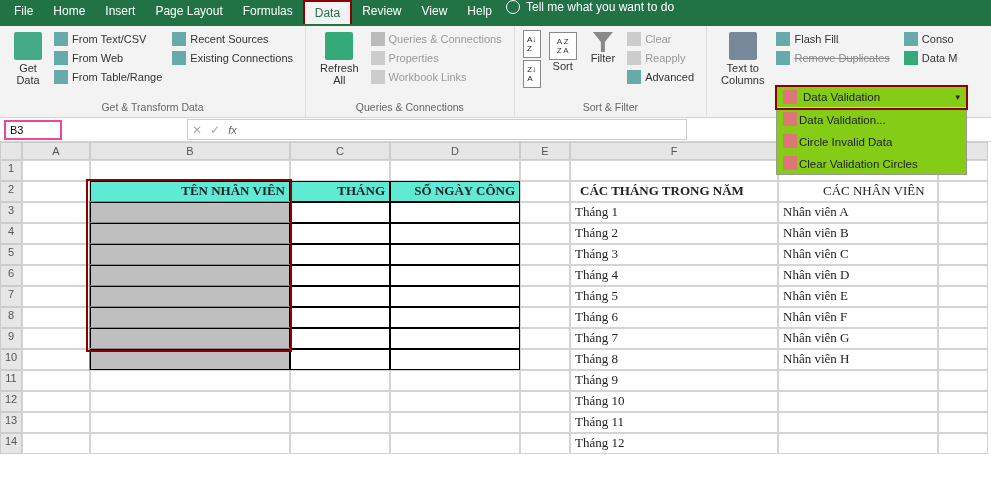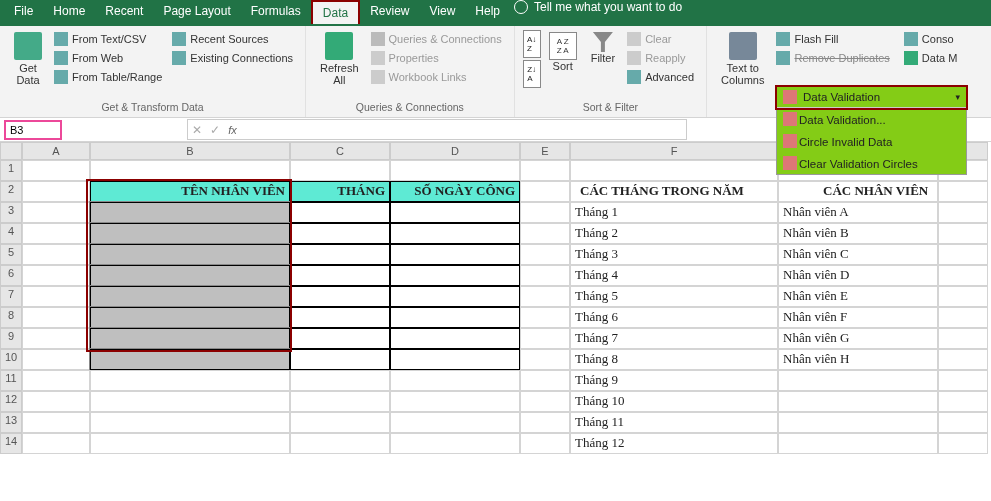--- a/index.html
+++ b/index.html
@@ -39,21 +39,21 @@
 .bord{border:1px solid #000}
 .redbox{position:absolute;border:2px solid #8b0000;pointer-events:none}
 .gridwrap{position:relative}
 </style>
 </head>
 <body>
 
 <div class="titlebar">
   <span class="tab">File</span>
   <span class="tab">Home</span>
-  <span class="tab">Recent</span>
+  <span class="tab">Insert</span>
   <span class="tab">Page Layout</span>
   <span class="tab">Formulas</span>
   <span class="tab active">Data</span>
   <span class="tab">Review</span>
   <span class="tab">View</span>
   <span class="tab">Help</span>
   <span class="tellme">
       <span class="bulb"></span>
       <span>Tell me what you want to do</span>
     </span>
@@ -234,21 +234,21 @@
       <div class="cell"></div>
       <div class="cell"></div>
       <div class="cell"></div>
       <div class="rowhdr">2</div>
       <div class="cell"></div>
       <div class="cell yel">TÊN NHÂN VIÊN</div>
       <div class="cell yel">THÁNG</div>
       <div class="cell yel">SỐ NGÀY CÔNG</div>
       <div class="cell"></div>
       <div class="cell " style="font-weight: bold; padding-left: 9px;">CÁC THÁNG TRONG NĂM</div>
-      <div class="cell" style="font-weight: bold; padding-left: 44px;">CÁC NHÂN VIÊN</div>
+      <div class="cell" style="font-weight: normal; padding-left: 44px;">CÁC NHÂN VIÊN</div>
       <div class="cell"></div>
       <div class="rowhdr">3</div>
       <div class="cell"></div>
       <div class="cell graysel"></div>
       <div class="cell bord"></div>
       <div class="cell bord"></div>
       <div class="cell"></div>
       <div class="cell">Tháng 1</div>
       <div class="cell">Nhân viên A</div>
       <div class="cell"></div>

